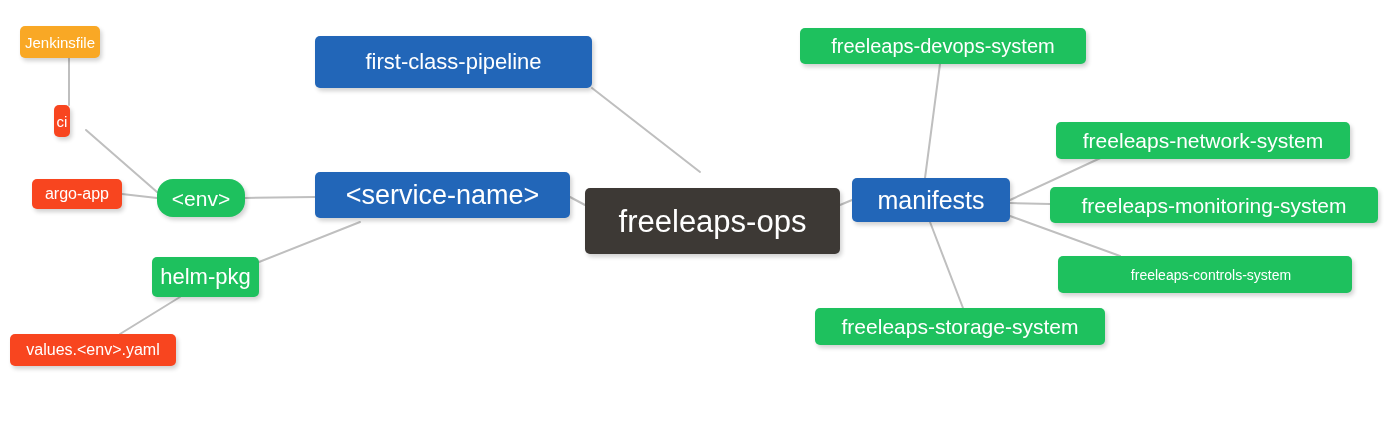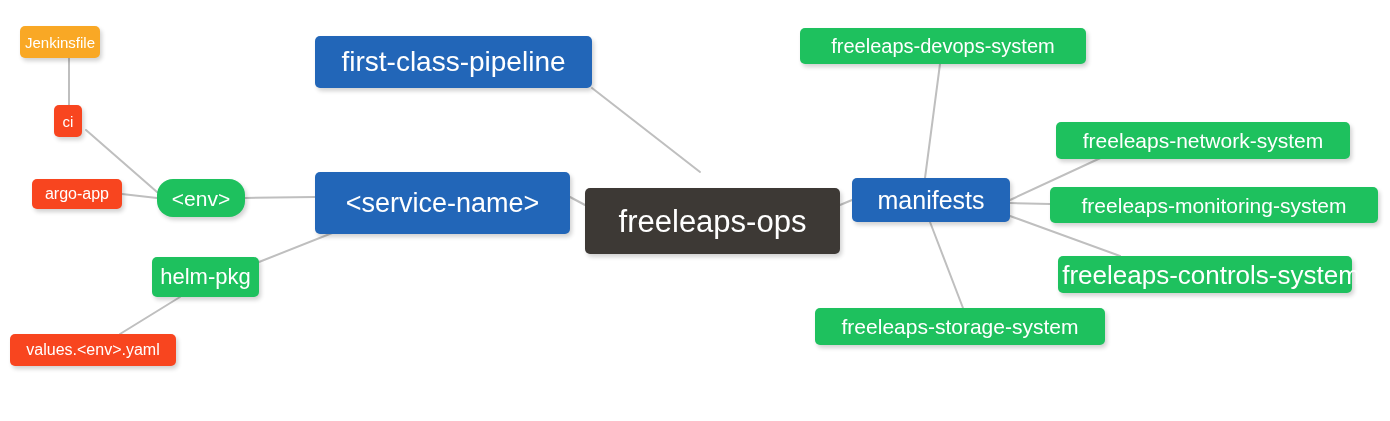--- a/index.html
+++ b/index.html
@@ -59,54 +59,54 @@
       <line x1="925" y1="178" x2="940" y2="64" stroke="#bfbfbf" stroke-width="2" stroke-linecap="round"></line>
       <line x1="1010" y1="200" x2="1120" y2="149" stroke="#bfbfbf" stroke-width="2" stroke-linecap="round"></line>
       <line x1="1010" y1="203" x2="1050" y2="204" stroke="#bfbfbf" stroke-width="2" stroke-linecap="round"></line>
       <line x1="1010" y1="216" x2="1120" y2="256" stroke="#bfbfbf" stroke-width="2" stroke-linecap="round"></line>
       <line x1="930" y1="222" x2="963" y2="308" stroke="#bfbfbf" stroke-width="2" stroke-linecap="round"></line>
     </svg>
   <div id="node-layer">
       <div class="node" style="left: 585px; top: 188px; width: 255px; height: 66px; background: rgb(61, 57, 53); font-size: 31px;">
         <span class="node-label">freeleaps-ops</span>
       </div>
-      <div class="node" style="left: 315px; top: 36px; width: 277px; height: 52px; background: rgb(34, 102, 184); font-size: 28px;">
+      <div class="node" style="left: 315px; top: 36px; width: 277px; height: 52px; background: rgb(34, 102, 184); font-size: 22px;">
         <span class="node-label">first-class-pipeline</span>
       </div>
-      <div class="node" style="left: 315px; top: 172px; width: 255px; height: 62px; background: rgb(34, 102, 184); font-size: 27px; justify-content: center;">
+      <div class="node" style="left: 315px; top: 172px; width: 255px; height: 46px; background: rgb(34, 102, 184); font-size: 27px; justify-content: center;">
         <span class="node-label">&lt;service-name&gt;</span>
       </div>
       <div class="node" style="left: 852px; top: 178px; width: 158px; height: 44px; background: rgb(34, 102, 184); font-size: 25px;">
         <span class="node-label">manifests</span>
       </div>
       <div class="node" style="left: 157px; top: 179px; width: 88px; height: 38px; background: rgb(30, 193, 94); font-size: 21px; border-radius: 16px;">
         <span class="node-label">&lt;env&gt;</span>
       </div>
       <div class="node" style="left: 152px; top: 257px; width: 107px; height: 40px; background: rgb(30, 193, 94); font-size: 22px;">
         <span class="node-label">helm-pkg</span>
       </div>
       <div class="node" style="left: 800px; top: 28px; width: 286px; height: 36px; background: rgb(30, 193, 94); font-size: 20px;">
         <span class="node-label">freeleaps-devops-system</span>
       </div>
       <div class="node" style="left: 1056px; top: 122px; width: 294px; height: 37px; background: rgb(30, 193, 94); font-size: 21px;">
         <span class="node-label">freeleaps-network-system</span>
       </div>
       <div class="node" style="left: 1050px; top: 187px; width: 328px; height: 36px; background: rgb(30, 193, 94); font-size: 21px;">
         <span class="node-label">freeleaps-monitoring-system</span>
       </div>
-      <div class="node" style="left: 1058px; top: 256px; width: 294px; height: 37px; background: rgb(30, 193, 94); font-size: 26px; padding-left: 12px;">
+      <div class="node" style="left: 1058px; top: 256px; width: 294px; height: 37px; background: rgb(30, 193, 94); font-size: 14px; padding-left: 12px;">
         <span class="node-label">freeleaps-controls-system</span>
       </div>
       <div class="node" style="left: 815px; top: 308px; width: 290px; height: 37px; background: rgb(30, 193, 94); font-size: 21px;">
         <span class="node-label">freeleaps-storage-system</span>
       </div>
       <div class="node" style="left: 20px; top: 26px; width: 80px; height: 32px; background: rgb(249, 168, 37); font-size: 15px;">
         <span class="node-label">Jenkinsfile</span>
       </div>
-      <div class="node" style="left: 54px; top: 105px; width: 28px; height: 32px; background: rgb(248, 69, 31); font-size: 15px;">
+      <div class="node" style="left: 54px; top: 105px; width: 16px; height: 32px; background: rgb(248, 69, 31); font-size: 15px;">
         <span class="node-label">ci</span>
       </div>
       <div class="node" style="left: 32px; top: 179px; width: 90px; height: 30px; background: rgb(248, 69, 31); font-size: 16px;">
         <span class="node-label">argo-app</span>
       </div>
       <div class="node" style="left: 10px; top: 334px; width: 166px; height: 32px; background: rgb(248, 69, 31); font-size: 16px;">
         <span class="node-label">values.&lt;env&gt;.yaml</span>
       </div>
     </div>
 </div>

